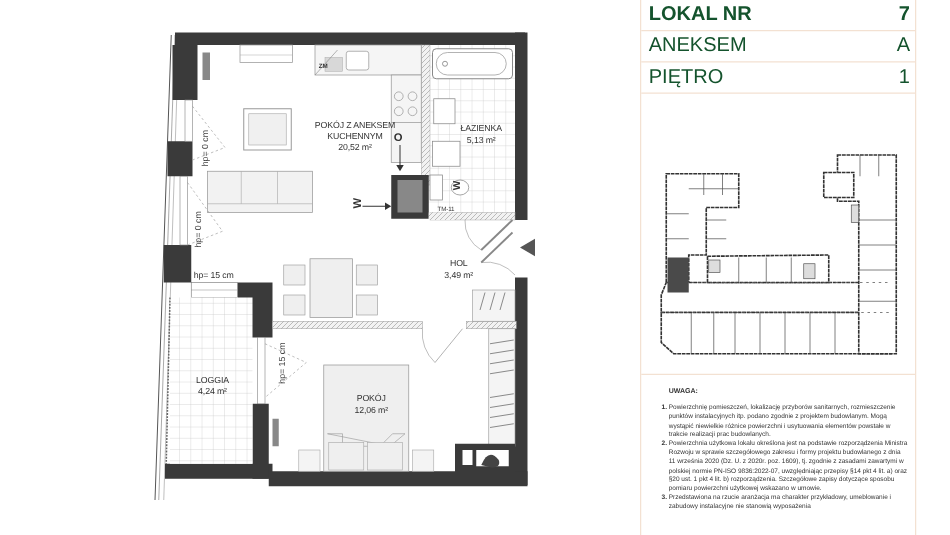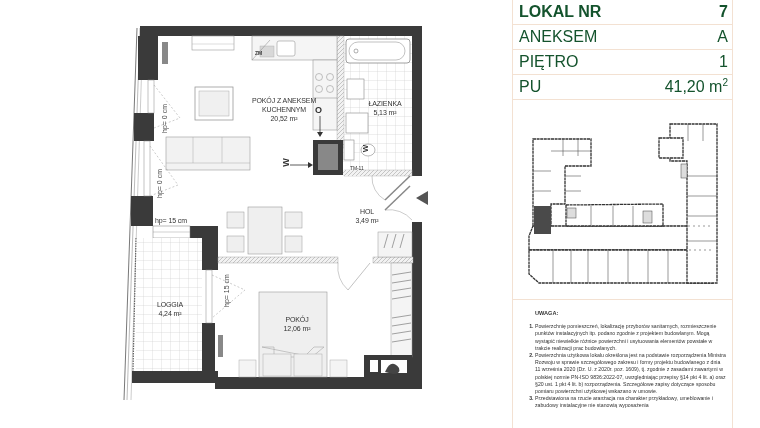--- a/index.html
+++ b/index.html
@@ -240,24 +240,20 @@
     <span>LOKAL NR</span>
     <span class="val">7</span>
   </div>
   <div class="info-row">
     <span>ANEKSEM</span>
     <span class="val">A</span>
   </div>
   <div class="info-row">
     <span>PIĘTRO</span>
     <span class="val">1</span>
-  </div>
-  <div class="info-row">
-    <span>PU</span>
-    <span class="val"><span>41,20 m</span><sup>2</sup></span>
   </div>
 
   <div class="keyplan">
     <svg width="219" height="203" viewBox="0 0 219 203">
       <g fill="#fff" stroke="#333" stroke-width="1.3" stroke-dasharray="3 0.6">
 
         <polygon points="20,43 78,43 78,70 52,70 52,108 38,108 38,140 20,140"></polygon>
 
         <polygon points="20,130 200,130 200,154 16,154 16,140"></polygon>
         <polygon points="16,154 200,154 200,187 26,187 16,178"></polygon>

